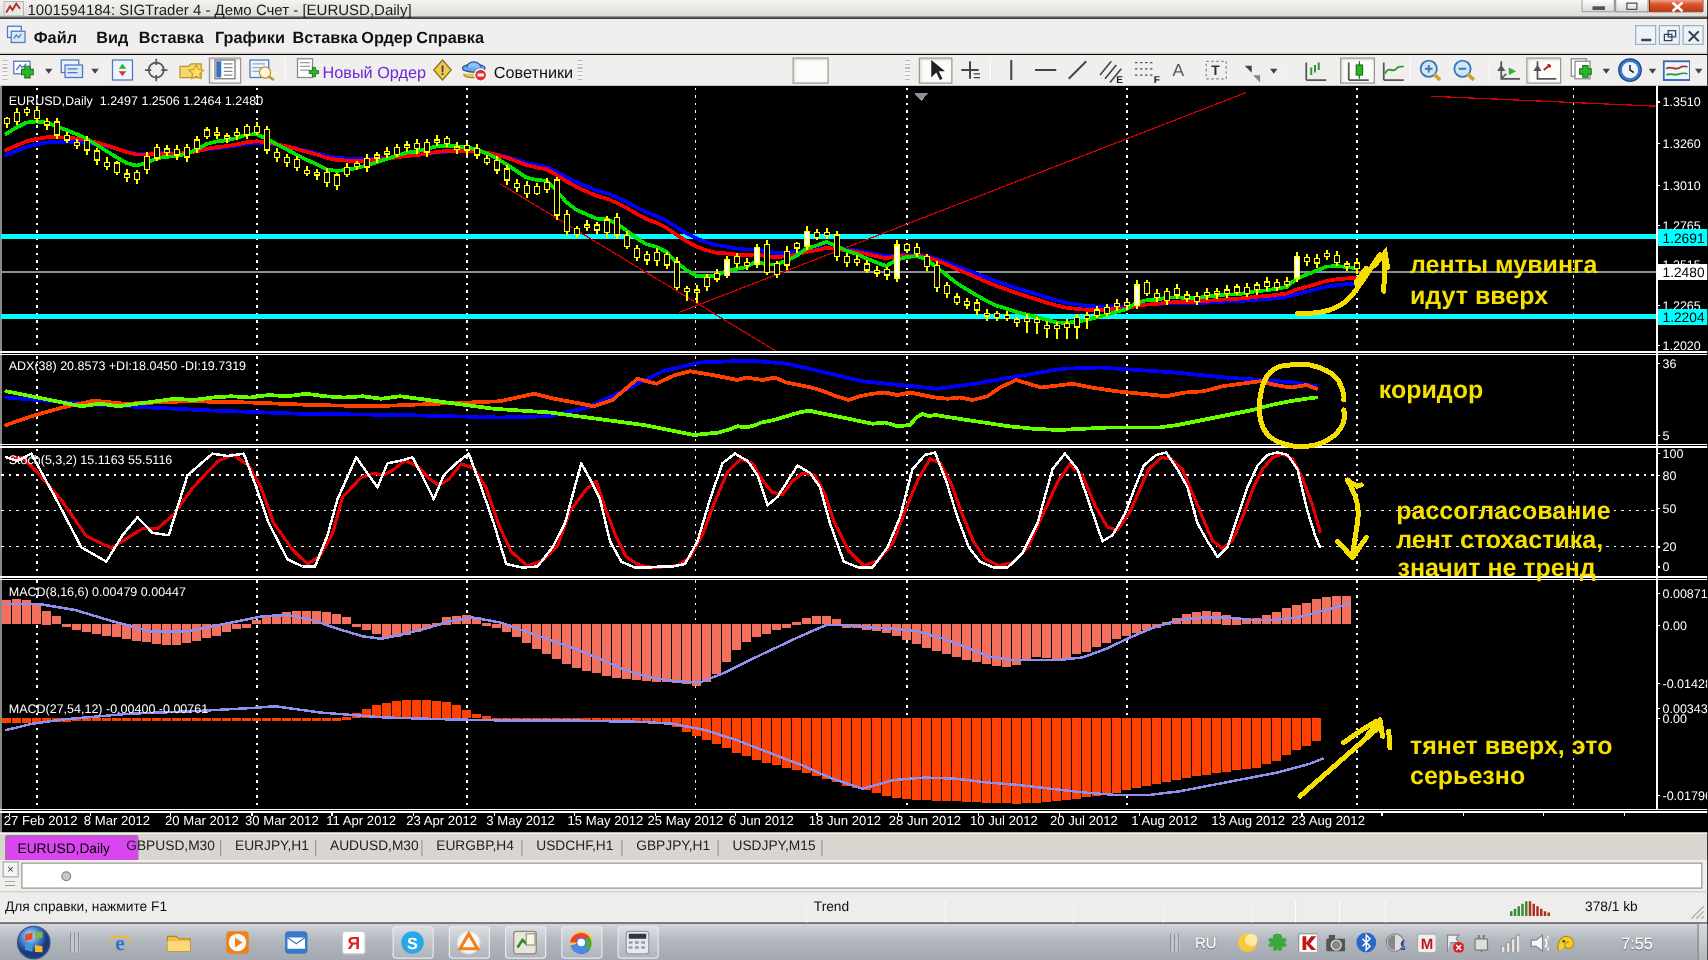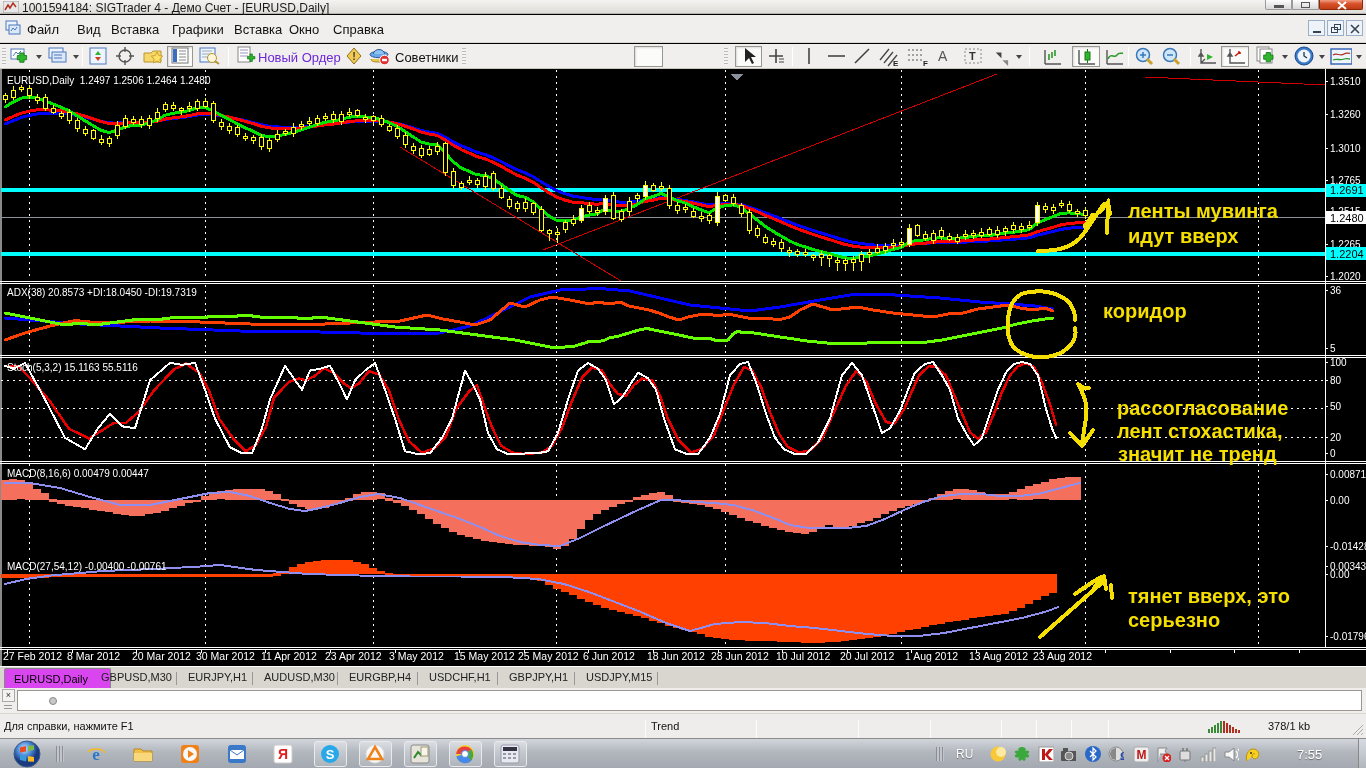--- a/index.html
+++ b/index.html
@@ -1,21 +1,21 @@
 <!DOCTYPE html>
 <html><head><meta charset="utf-8">
 <style>
 * { margin:0; padding:0; box-sizing:border-box; }
 html,body { width:1366px; height:768px; overflow:hidden; }
 body { font-family:"Liberation Sans", sans-serif; position:relative; background:#000; }
 .abs { position:absolute; }
 #titlebar { left:0; top:0; width:1366px; height:14px;
   background:linear-gradient(#f4f3f1,#dfddd9); border-bottom:1px solid #b8b5ae; }
 #titlebar .ttl { position:absolute; left:22px; top:1px; font-size:12px; color:#1a1a1a; white-space:nowrap; }
-#menubar { left:0; top:15px; width:1366px; height:28px; background:#f0efed; border-bottom:1px solid #d9d6d0; }
+#menubar { left:0; top:15px; width:1366px; height:28px; background:#f0efed; border-bottom:1px solid #d9d6d0;font-weight:bold; }
 .menu { position:absolute; top:7px; font-size:13px; color:#111; }
 #toolbar { left:0; top:44px; width:1366px; height:25px; background:#f0efed; border-bottom:1px solid #c9c6c0; }
 .sep { position:absolute; top:3px; width:1px; height:19px; background:#c9c6c0; border-right:1px solid #fff; }
 .grip { position:absolute; top:4px; width:4px; height:17px;
   background:repeating-linear-gradient(#bbb 0 1px, #f4f4f4 1px 3px); }
 .tbtn { position:absolute; top:2px; width:22px; height:21px; }
 .pressed { border:1px solid #9a9790; background:#fbfbfa; box-shadow:inset 1px 1px 2px #00000022; }
 .tf { position:absolute; top:6px; font-size:11px; font-weight:bold; color:#333;margin-top:19px; }
 .drop { position:absolute; top:11px; width:0; height:0; border-left:3px solid transparent; border-right:3px solid transparent; border-top:4px solid #444; }
 #tabs { left:0; top:666px; width:1366px; height:22px; background:#d9d6cf; border-top:1px solid #fff; }
@@ -63,21 +63,21 @@
  <svg class="abs" style="left:5px;top:5px" width="16" height="16">
   <rect x="1" y="1" width="11" height="9" fill="#eef4fb" stroke="#4a78c0"></rect>
   <rect x="4" y="5" width="11" height="9" fill="#dcE8f8" stroke="#4a78c0"></rect>
   <path d="M6 11 L8 8 L10 10 L12 7" stroke="#4a78c0" stroke-width="1" fill="none"></path>
  </svg>
  <span class="menu" style="left:27px">Файл</span>
  <span class="menu" style="left:77px">Вид</span>
  <span class="menu" style="left:111px">Вставка</span>
  <span class="menu" style="left:172px">Графики</span>
  <span class="menu" style="left:234px">Вставка</span>
- <span class="menu" style="left:289px">Окно</span>
+ <span class="menu" style="left:289px">Ордер</span>
  <span class="menu" style="left:333px">Справка</span>
 
  <div class="abs" style="left:1308px;top:5px;width:17px;height:16px;background:#eef3f9;border:1px solid #9ab0c8">
    <div class="abs" style="left:4px;top:10px;width:8px;height:2px;background:#345"></div>
     </div>
  <div class="abs" style="left:1327px;top:5px;width:17px;height:16px;background:#eef3f9;border:1px solid #9ab0c8">
    <div class="abs" style="left:3px;top:6px;width:7px;height:6px;border:1px solid #345;background:#eef3f9"></div>
    <div class="abs" style="left:6px;top:3px;width:7px;height:6px;border:1px solid #345"></div>
     </div>
  <div class="abs" style="left:1346px;top:5px;width:17px;height:16px;background:#eef3f9;border:1px solid #9ab0c8">

